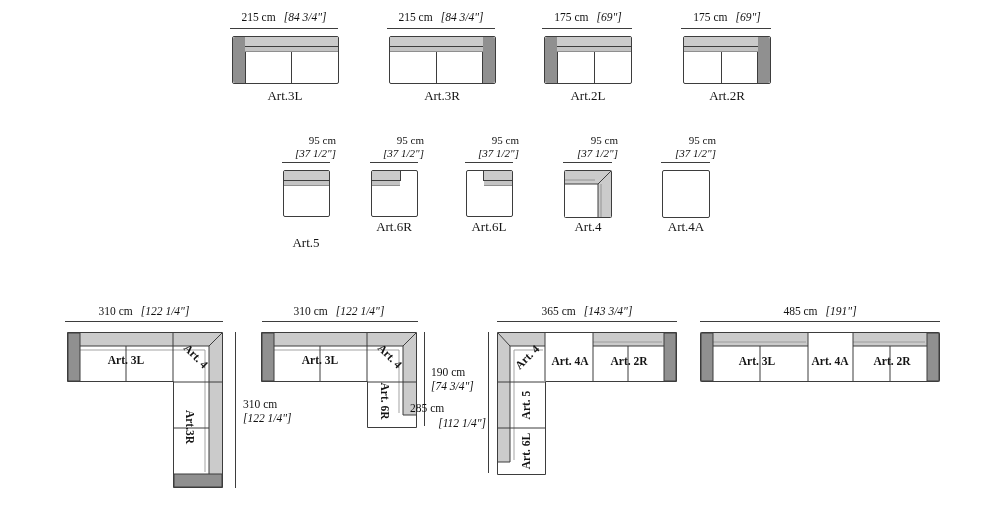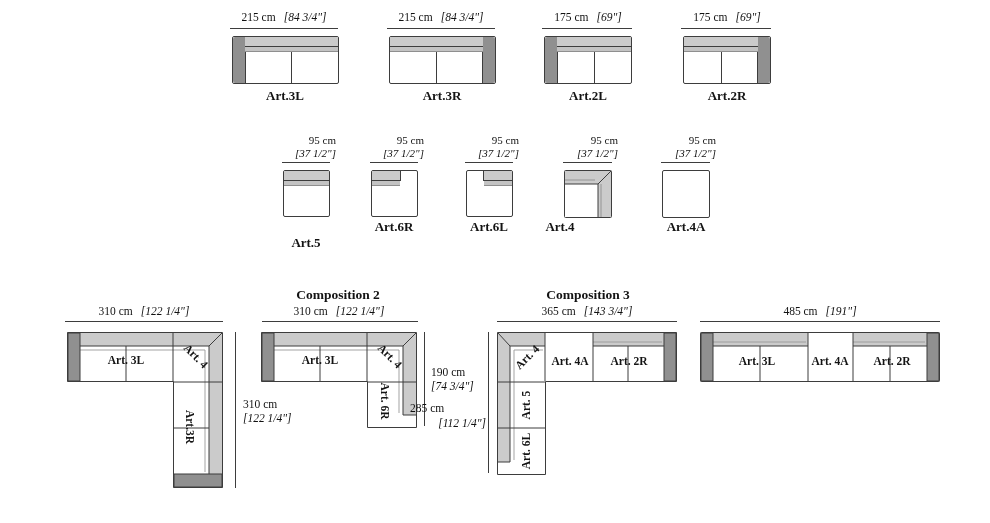--- a/index.html
+++ b/index.html
@@ -7,21 +7,21 @@
           font-family:"Liberation Serif",serif;color:#141414;overflow:hidden;}
   .abs{position:absolute;}
   .dimline{position:absolute;height:1px;background:#3d3d3d;}
   .vdimline{position:absolute;width:1px;background:#3d3d3d;}
   .dimtext{position:absolute;font-size:11.5px;color:#111;text-align:center;white-space:nowrap;}
   .dimtext .in{font-style:italic;margin-left:8px;}
   .dimstack{position:absolute;font-size:11px;color:#111;text-align:right;white-space:nowrap;}
   .dimstack.in{font-style:italic;}
   .sidetext{position:absolute;font-size:11.5px;color:#111;white-space:nowrap;text-align:center;}
   .sidetext.in{font-style:italic;}
-  .artlabel{position:absolute;font-weight:bold;font-size:13px;text-align:center;white-space:nowrap;}
+  .artlabel{position:absolute;font-weight:normal;font-size:13px;text-align:center;white-space:nowrap;}
   .comptitle{position:absolute;font-weight:bold;font-size:13.5px;text-align:center;white-space:nowrap;}
   .module{position:absolute;background:#fff;border:1px solid #3d3d3d;border-radius:2px;}
   .arm{position:absolute;top:0;bottom:0;width:12px;background:#909090;}
   .arm.left{left:0;border-right:1px solid #3d3d3d;border-radius:2px 0 0 2px;}
   .arm.right{right:0;border-left:1px solid #3d3d3d;border-radius:0 2px 2px 0;}
   .band{position:absolute;top:0;height:9px;background:#cbcbcb;border-bottom:1px solid #3d3d3d;}
   .band2{position:absolute;top:10px;height:4px;background:#c3c3c3;border-bottom:1px solid #8f8f8f;}
   .vdiv{position:absolute;top:15px;bottom:0;width:1px;background:#3d3d3d;}
   svg text{font-family:"Liberation Serif",serif;font-weight:bold;font-size:11.5px;fill:#141414;}
 </style>
@@ -100,21 +100,21 @@
   <div class="dimstack" style="left:558px;top:134px;width:60px;">95 cm</div>
   <div class="dimstack in" style="left:558px;top:147px;width:60px;">[37 1/2"]</div>
   <div class="dimline" style="left:563px;top:162px;width:49px;"></div>
   <svg class="abs" style="left:564px;top:170px;" width="48" height="48" viewBox="0 0 48 48">
     <path d="M1,1 H47 V47 H34 V14 H1 Z" fill="#cbcbcb"></path>
     <path d="M1,14 H34 V47" fill="none" stroke="#3d3d3d"></path>
     <path d="M1,10 H31 M37,14 V47" fill="none" stroke="#8f8f8f" stroke-width="0.9"></path>
     <line x1="47" y1="1" x2="34" y2="14" stroke="#3d3d3d"></line>
     <rect x="0.5" y="0.5" width="47" height="47" fill="none" stroke="#3d3d3d" rx="1"></rect>
   </svg>
-  <div class="artlabel" style="left:510px;top:219px;width:100px;">Art.4</div>
+  <div class="artlabel" style="left:538px;top:219px;width:100px;">Art.4</div>
 
   <div class="dimstack" style="left:656px;top:134px;width:60px;">95 cm</div>
   <div class="dimstack in" style="left:656px;top:147px;width:60px;">[37 1/2"]</div>
   <div class="dimline" style="left:661px;top:162px;width:49px;"></div>
   <div class="module" style="left:662px;top:170px;width:46px;height:46px;"></div>
   <div class="artlabel" style="left:636px;top:219px;width:100px;">Art.4A</div>
 
   <div class="dimtext" style="left:64px;top:305px;width:160px;"><span>310 cm</span><span class="in">[122 1/4"]</span></div>
   <div class="dimline" style="left:65px;top:321px;width:158px;"></div>
   <svg class="abs" style="left:67px;top:332px;" width="156" height="156" viewBox="0 0 156 156">
@@ -130,42 +130,40 @@
     <line x1="106" y1="50" x2="155" y2="50" stroke="#3d3d3d"></line>
     <line x1="106" y1="96" x2="142" y2="96" stroke="#3d3d3d"></line>
     <text x="59" y="32" text-anchor="middle">Art. 3L</text>
     <text x="129" y="28" text-anchor="middle" transform="rotate(45 129 24)">Art. 4</text>
     <text x="123" y="99" text-anchor="middle" transform="rotate(90 123 95)">Art.3R</text>
   </svg>
   <div class="vdimline" style="left:235px;top:332px;height:156px;"></div>
   <div class="sidetext" style="left:243px;top:398px;">310 cm</div>
   <div class="sidetext in" style="left:243px;top:412px;">[122 1/4"]</div>
 
-  <div class="comptitle" style="left:258px;top:287px;width:160px;">Composition 2</div>
   <div class="dimtext" style="left:259px;top:305px;width:160px;"><span>310 cm</span><span class="in">[122 1/4"]</span></div>
   <div class="dimline" style="left:262px;top:321px;width:156px;"></div>
   <svg class="abs" style="left:261px;top:332px;" width="157" height="97" viewBox="0 0 157 97">
     <path d="M0.5,0.5 H155.5 V95.5 H106.5 V49.5 H0.5 Z" fill="#fff" stroke="#3d3d3d"></path>
     <path d="M13,1 H155 V83 H142 V14 H13 Z" fill="#cbcbcb"></path>
     <path d="M13,14 H142 V83 M142,83 H155" fill="none" stroke="#3d3d3d"></path>
     <path d="M13,18 H138 M138,18 V81" fill="none" stroke="#999999" stroke-width="0.9"></path>
     <line x1="155" y1="1" x2="142" y2="14" stroke="#3d3d3d"></line>
     <rect x="1" y="1" width="12" height="48" fill="#909090" stroke="#3d3d3d"></rect>
     <line x1="59" y1="14" x2="59" y2="49" stroke="#3d3d3d"></line>
     <line x1="106" y1="1" x2="106" y2="49" stroke="#3d3d3d"></line>
     <line x1="106" y1="50" x2="155" y2="50" stroke="#3d3d3d"></line>
     <text x="59" y="32" text-anchor="middle">Art. 3L</text>
     <text x="129" y="28" text-anchor="middle" transform="rotate(45 129 24)">Art. 4</text>
     <text x="124" y="73" text-anchor="middle" transform="rotate(90 124 69)">Art. 6R</text>
   </svg>
   <div class="vdimline" style="left:424px;top:332px;height:94px;"></div>
   <div class="sidetext" style="left:431px;top:366px;">190 cm</div>
   <div class="sidetext in" style="left:431px;top:380px;">[74 3/4"]</div>
 
-  <div class="comptitle" style="left:508px;top:287px;width:160px;">Composition 3</div>
   <div class="dimtext" style="left:507px;top:305px;width:160px;"><span>365 cm</span><span class="in">[143 3/4"]</span></div>
   <div class="dimline" style="left:497px;top:321px;width:180px;"></div>
   <div class="sidetext" style="left:410px;top:402px;width:76px;text-align:left;">285 cm</div>
   <div class="sidetext in" style="left:410px;top:417px;width:76px;text-align:right;">[112 1/4"]</div>
   <div class="vdimline" style="left:488px;top:332px;height:141px;"></div>
   <svg class="abs" style="left:497px;top:332px;" width="180" height="143" viewBox="0 0 180 143">
     <path d="M0.5,0.5 H179.5 V49.5 H48.5 V142.5 H0.5 Z" fill="#fff" stroke="#3d3d3d"></path>
     <path d="M1,1 H48 V14 H13 V130 H1 Z" fill="#cbcbcb"></path>
     <rect x="96" y="1" width="71" height="13" fill="#cbcbcb"></rect>
     <path d="M48,14 H13 V130 M1,130 H13 M96,14 H167" fill="none" stroke="#3d3d3d"></path>

